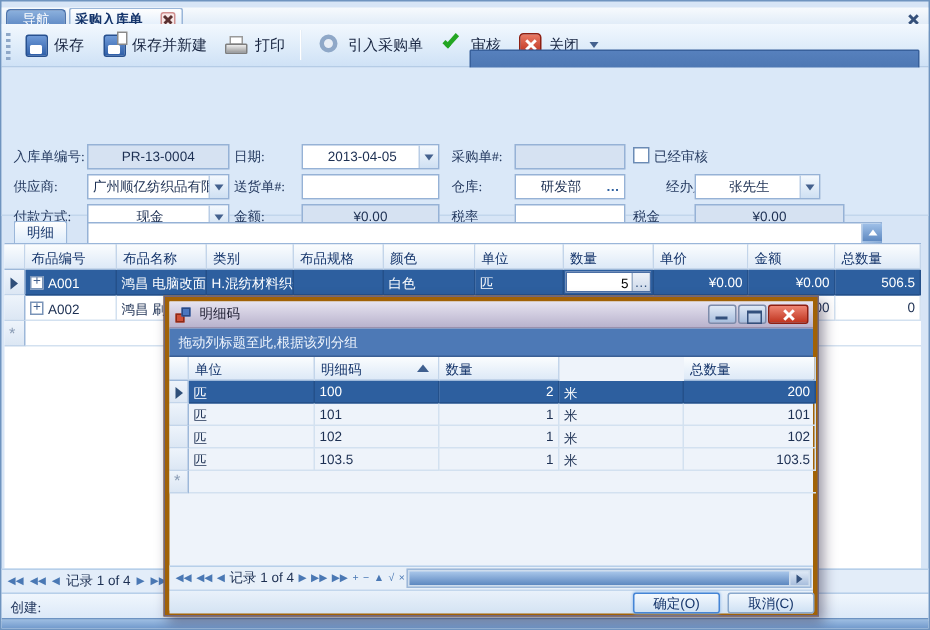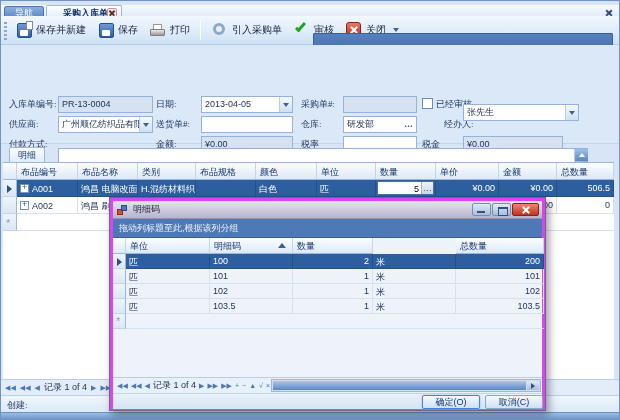--- a/index.html
+++ b/index.html
@@ -9,21 +9,21 @@
 
   
   .tabstrip { position:absolute; left:0; top:4px; width:100%; height:16px;
               background:linear-gradient(#f7fafd,#d9e7f6); border-bottom:1px solid #c7d9ee; }
   .tab-nav { position:absolute; left:3px; top:1px; width:40px; height:14px;
              background:linear-gradient(#8bb0dd,#537fbe); border:1px solid #4d74ad; border-bottom:none;
              border-radius:3px 3px 0 0; color:#fff; text-align:center; line-height:13px; }
   .tab-active { position:absolute; left:45px; top:0; width:76px; height:15px;
                 background:linear-gradient(#fefefe,#dcebfb); border:1px solid #9ab6d9; border-bottom:none;
                 border-radius:2px 2px 0 0; color:#15356b; font-weight:bold; line-height:14px;
-                padding-left:16px; }
+                padding-left:3px; }
   .tabclose { position:absolute; right:4px; top:2px; width:10px; height:10px; border:1px solid #d09090;
               border-radius:2px; background:#f7e7e7; }
   .xbar { position:absolute; left:50%; top:50%; width:7px; height:1.5px; background:#5a3030; }
   .xbar.a { transform:translate(-50%,-50%) rotate(45deg); }
   .xbar.b { transform:translate(-50%,-50%) rotate(-45deg); }
   .strip-close { position:absolute; right:5px; top:2px; width:11px; height:11px; }
   .strip-close .xbar { background:#35507a; width:8px; height:2px; }
 
   
   .toolbar { position:absolute; left:0; top:15px; width:100%; height:29px;
@@ -55,21 +55,21 @@
   .dd-arrow { width:0; height:0; border-left:3px solid transparent; border-right:3px solid transparent;
           border-top:4px solid #44618e; display:inline-block; }
   .darkbar { position:absolute; left:312px; right:6px; top:17px; height:25px;
           background:linear-gradient(#5680bd,#446ea8); border:1px solid #38609b; border-radius:1px; }
 
   
   .formpanel { position:absolute; left:0; top:44px; width:100%; height:99px; background:#dae8f8;
                border-bottom:1px solid #c2d6ec; }
   .lbl { position:absolute; height:17px; line-height:17px; color:#24395f; white-space:nowrap;font-family:Liberation Serif, serif; }
   .fld { position:absolute; height:17px; border:1px solid #96b2d6; background:#fff; line-height:15px;
-         padding:0 3px; overflow:hidden; white-space:nowrap; }
+         padding:0 3px; overflow:hidden; white-space:nowrap;text-align:center; }
   .fld.ro { background:#d6e2f2; }
   .ddbtn { position:absolute; right:0; top:0; bottom:0; width:13px;
            background:linear-gradient(#f4f9fe,#cfe0f3); border-left:1px solid #b9cde6;
            display:flex; align-items:center; justify-content:center; }
   .elbtn { position:absolute; right:0; top:0; bottom:0; width:14px; color:#2d5f9f; font-weight:bold;
            display:flex; align-items:center; justify-content:center; letter-spacing:1px; }
   .chk { position:absolute; width:11px; height:11px; background:#fff; border:1px solid #6b8bb5; }
   .remark-box { position:absolute; left:57px; top:103px; width:530px; height:36px; background:#fff;
                 border:1px solid #96b2d6; }
   .vscroll { position:absolute; right:0; top:0; bottom:0; width:13px; background:#dce9f6;
@@ -121,21 +121,21 @@
   .mainnav { position:absolute; left:0; top:378px; width:100%; height:16px; background:#e3edf9;
              border-top:1px solid #b7cfe9; display:flex; align-items:center; gap:4px; padding-left:4px; }
   .vcr { color:#4a78b4; font-size:7px; line-height:14px; }
   .navtext { color:#1c2f52; font-size:9px; white-space:nowrap; }
   .statusbar { position:absolute; left:0; top:394px; width:100%; height:19px;
                background:linear-gradient(#f0f6fd,#d9e7f7); border-top:1px solid #b7cfe9; }
   .bottomstrip { position:absolute; left:0; bottom:0; width:100%; height:7px;
                background:linear-gradient(#9dbde2,#7199cc); border-top:1px solid #6d93c2; }
 
   
-  .dialog { position:absolute; left:108px; top:196px; width:437px; height:214px; background:#d946ef;
+  .dialog { position:absolute; left:108px; top:196px; width:437px; height:214px; background:#a16207;
             border:1px solid #71667f; box-shadow:3px 4px 8px rgba(40,30,60,.45); z-index:50; }
   .dlg-inner { position:absolute; left:3px; top:3px; right:3px; bottom:3px; background:#eef3fa; }
   .dlg-title { position:absolute; left:0; top:0; width:100%; height:18px;
                background:linear-gradient(#e6e3f0,#b9b3cd); border-bottom:1px solid #9a91ad;
                color:#1c1c30; line-height:17px; padding-left:20px; }
   .dlg-ico { position:absolute; left:4px; top:4px; width:11px; height:11px; }
   .dlg-ico .sq1 { position:absolute; left:0; top:4px; width:6px; height:6px; background:#d05038; border:1px solid #8d2a18; }
   .dlg-ico .sq2 { position:absolute; left:4px; top:0; width:6px; height:6px; background:#4a76c0; border:1px solid #2a4a85; }
   .wbtns { position:absolute; right:3px; top:2px; display:flex; gap:1px; }
   .wbtn { position:relative; width:19px; height:13px; border:1px solid #7d8cab; border-radius:2px;
@@ -187,28 +187,28 @@
     </div>
     <span class="strip-close">
         <span class="xbar a"></span>
         <span class="xbar b"></span>
       </span>
   </div>
 
   <div class="toolbar">
     <span class="grip"></span>
     <div class="tbtn">
+      <span class="ico ico-save"></span>
+      <span>保存</span>
+    </div>
+    <div class="tbtn">
       <span class="ico ico-save">
           <span class="ico-page"></span>
         </span>
       <span>保存并新建</span>
-    </div>
-    <div class="tbtn">
-      <span class="ico ico-save"></span>
-      <span>保存</span>
     </div>
     <div class="tbtn">
       <span class="ico">
           <span class="ico-print-paper"></span>
           <span class="ico-print-body"></span>
         </span>
       <span>打印</span>
     </div>
     <span class="tb-sep"></span>
     <div class="tbtn">
@@ -260,28 +260,34 @@
         </span>
     </div>
     <span class="lbl" style="left:155px;top:71px">送货单#:</span>
     <div class="fld" style="left:200px;top:71px;width:92px"></div>
     <span class="lbl" style="left:300px;top:71px">仓库:</span>
     <div class="fld" style="left:342px;top:71px;width:74px;padding-right:15px">
       <span>研发部</span>
       <span class="elbtn">…</span>
     </div>
     <span class="lbl" style="left:443px;top:71px">经办人:</span>
-    <div class="fld" style="left:462px;top:59px;width:116px;padding-right:14px">
+    <div class="fld" style="left:462px;top:71px;width:84px;padding-right:14px">
       <span>张先生</span>
       <span class="ddbtn">
           <span class="dd-arrow"></span>
         </span>
     </div>
 
     <span class="lbl" style="left:8px;top:91px">付款方式:</span>
+    <div class="fld" style="left:57px;top:91px;width:95px;padding-right:14px">
+      <span>现金</span>
+      <span class="ddbtn">
+          <span class="dd-arrow"></span>
+        </span>
+    </div>
     <span class="lbl" style="left:155px;top:91px">金额:</span>
     <div class="fld ro" style="left:200px;top:91px;width:92px">¥0.00</div>
     <span class="lbl" style="left:300px;top:91px">税率</span>
     <div class="fld" style="left:342px;top:91px;width:74px"></div>
     <span class="lbl" style="left:421px;top:91px">税金</span>
     <div class="fld ro" style="left:462px;top:91px;width:100px">¥0.00</div>
 
     <span class="lbl" style="left:8px;top:112px">备注:</span>
     <div class="remark-box">
       <span></span>

